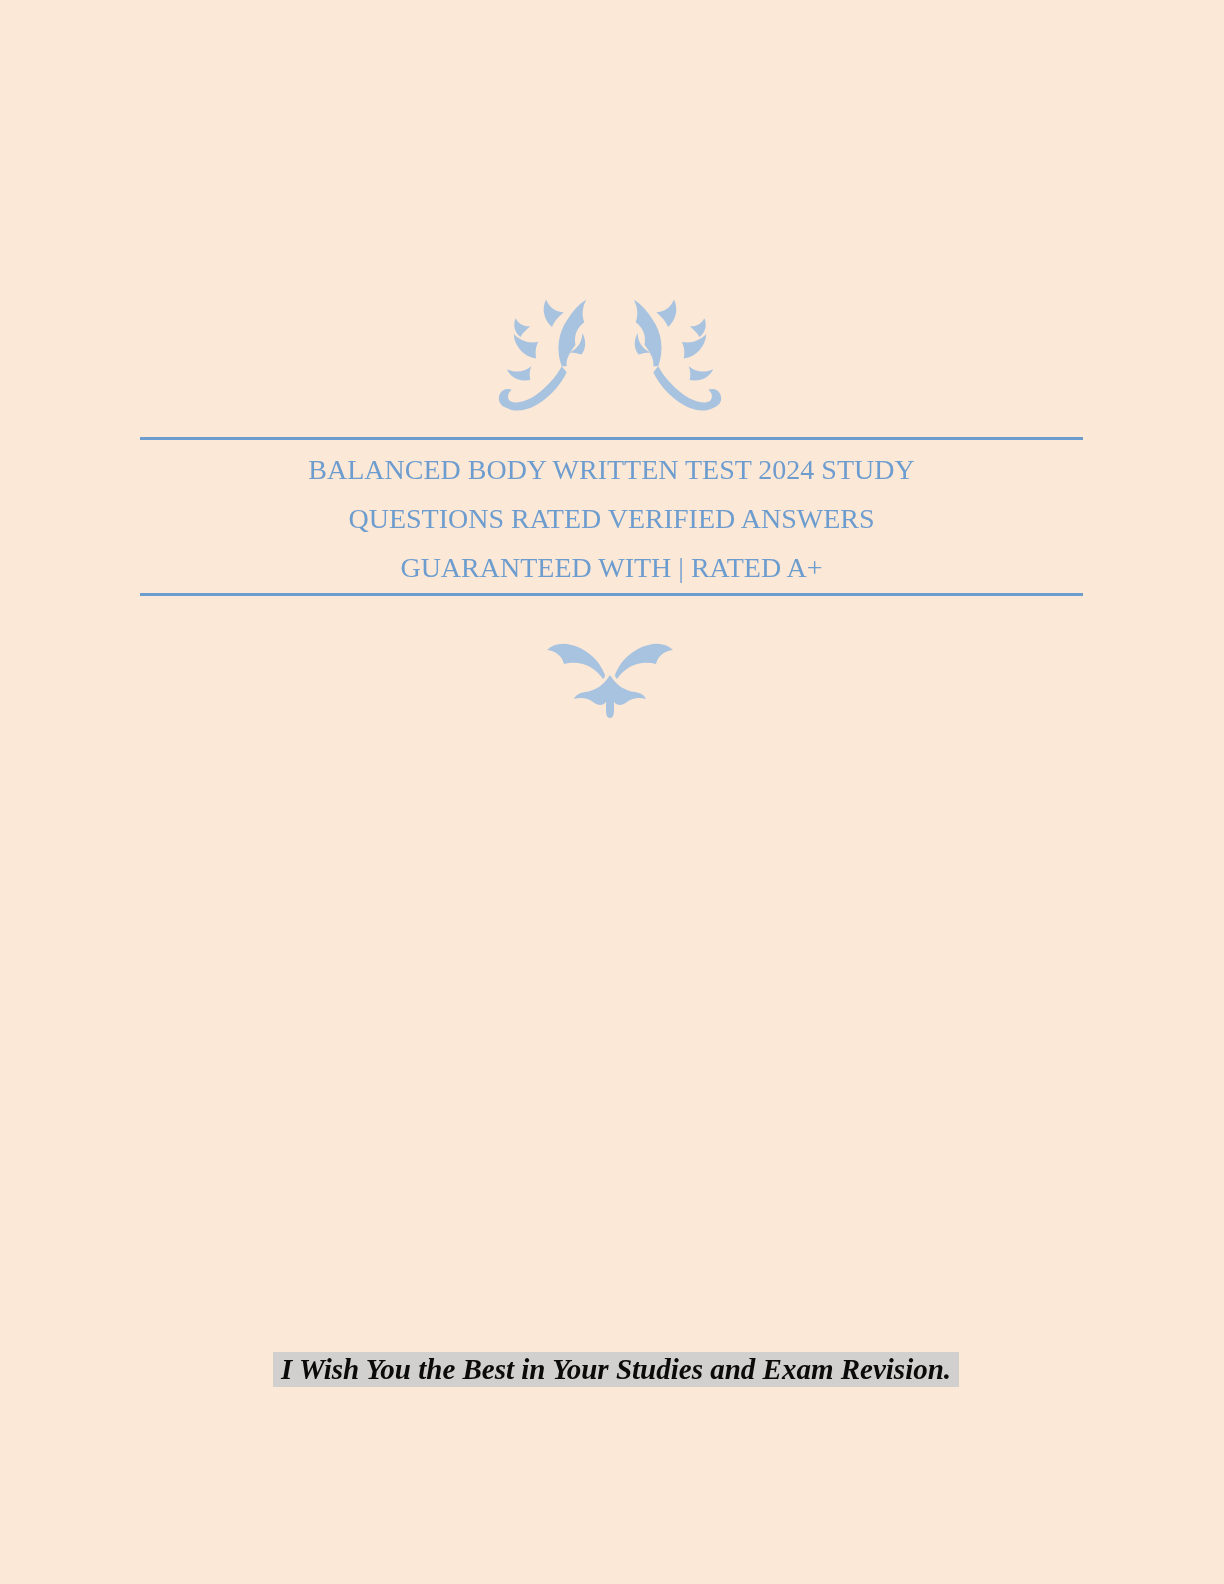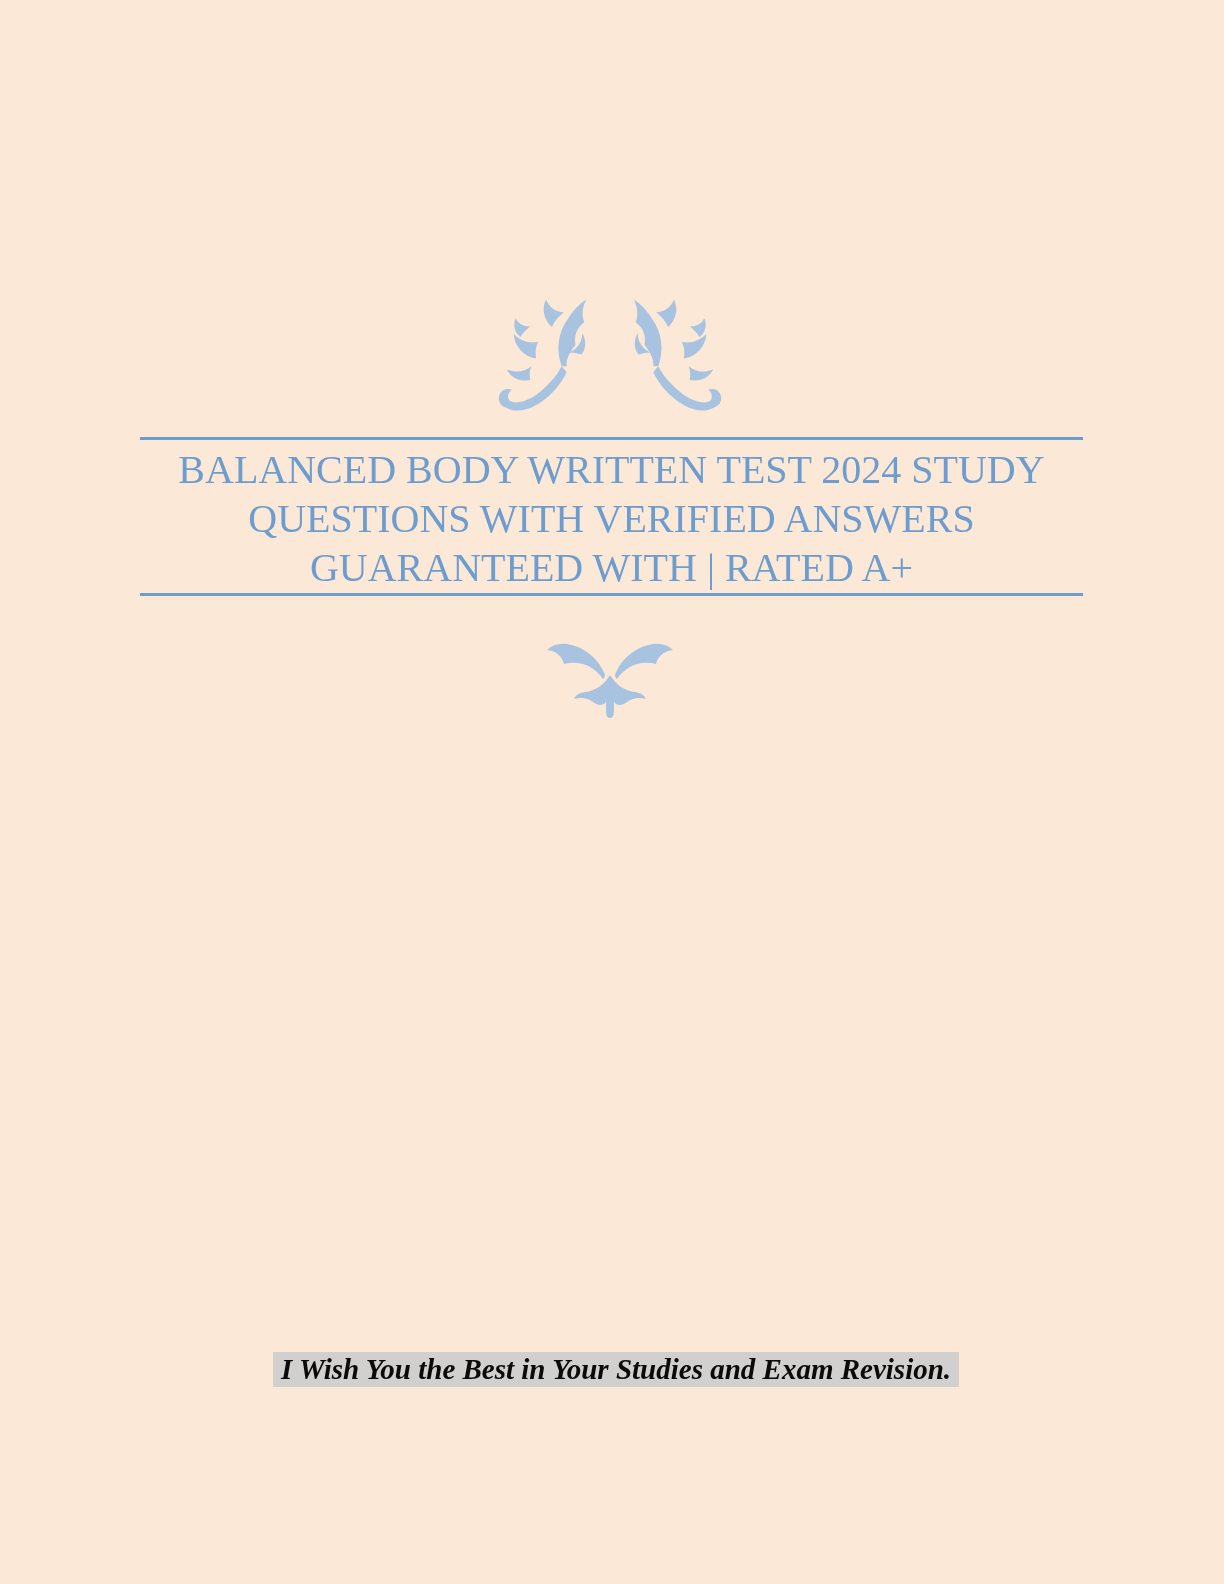--- a/index.html
+++ b/index.html
@@ -38,21 +38,21 @@
     position: absolute;
     left: 140px;
     top: 437px;
     width: 943px;
     box-sizing: border-box;
     border-top: 3px solid var(--rule-blue, #6d9ccf);
     border-bottom: 3px solid var(--rule-blue, #6d9ccf);
     padding: 5px 0 1px 0;
     text-align: center;
     color: var(--title-blue, #6d9ccf);
-    font-size: 40px;
+    font-size: 28px;
     line-height: 49px;
     font-weight: normal;
   }
   .title-line { white-space: nowrap; }
 
   
   .ornament-bottom {
     position: absolute;
     left: 547px;
     top: 637px;
@@ -107,21 +107,21 @@
         <path d="M40,62 C27,60 18,50 17,37 C24,44 33,47 42,45 C39,51 39,57 40,62 Z"></path>
         <path d="M24,40 C18,36 16,28 19,21 C22,27 28,30 34,29 C30,33 26,36 24,40 Z"></path>
         <path d="M74,56 C82,52 87,45 87,36 C91,43 91,52 86,58 C82,57 78,56 74,56 Z"></path>
         <path d="M34,84 C24,86 14,82 10,73 C18,77 28,76 35,70 C33,75 33,80 34,84 Z"></path>
       </g>
     </svg>
   </div>
 
   <div class="title-block">
     <div class="title-line">BALANCED BODY WRITTEN TEST 2024 STUDY</div>
-    <div class="title-line">QUESTIONS WITH VERIFIED ANSWERS</div>
+    <div class="title-line">QUESTIONS RATED VERIFIED ANSWERS</div>
     <div class="title-line">GUARANTEED WITH | RATED A+</div>
   </div>
 
   <div class="ornament-bottom">
     <svg viewBox="0 0 126 82" aria-hidden="true">
       <g fill="currentColor">
         <g id="finial-wing">
           <path d="M58,38 C52,22 38,10 20,7 C12,6 5,8 0,13 C9,14 15,19 17,27 C31,23 47,28 56,42 C57,41 58,40 58,38 Z"></path>
         </g>
         <use href="#finial-wing" transform="translate(126,0) scale(-1,1)"></use>

